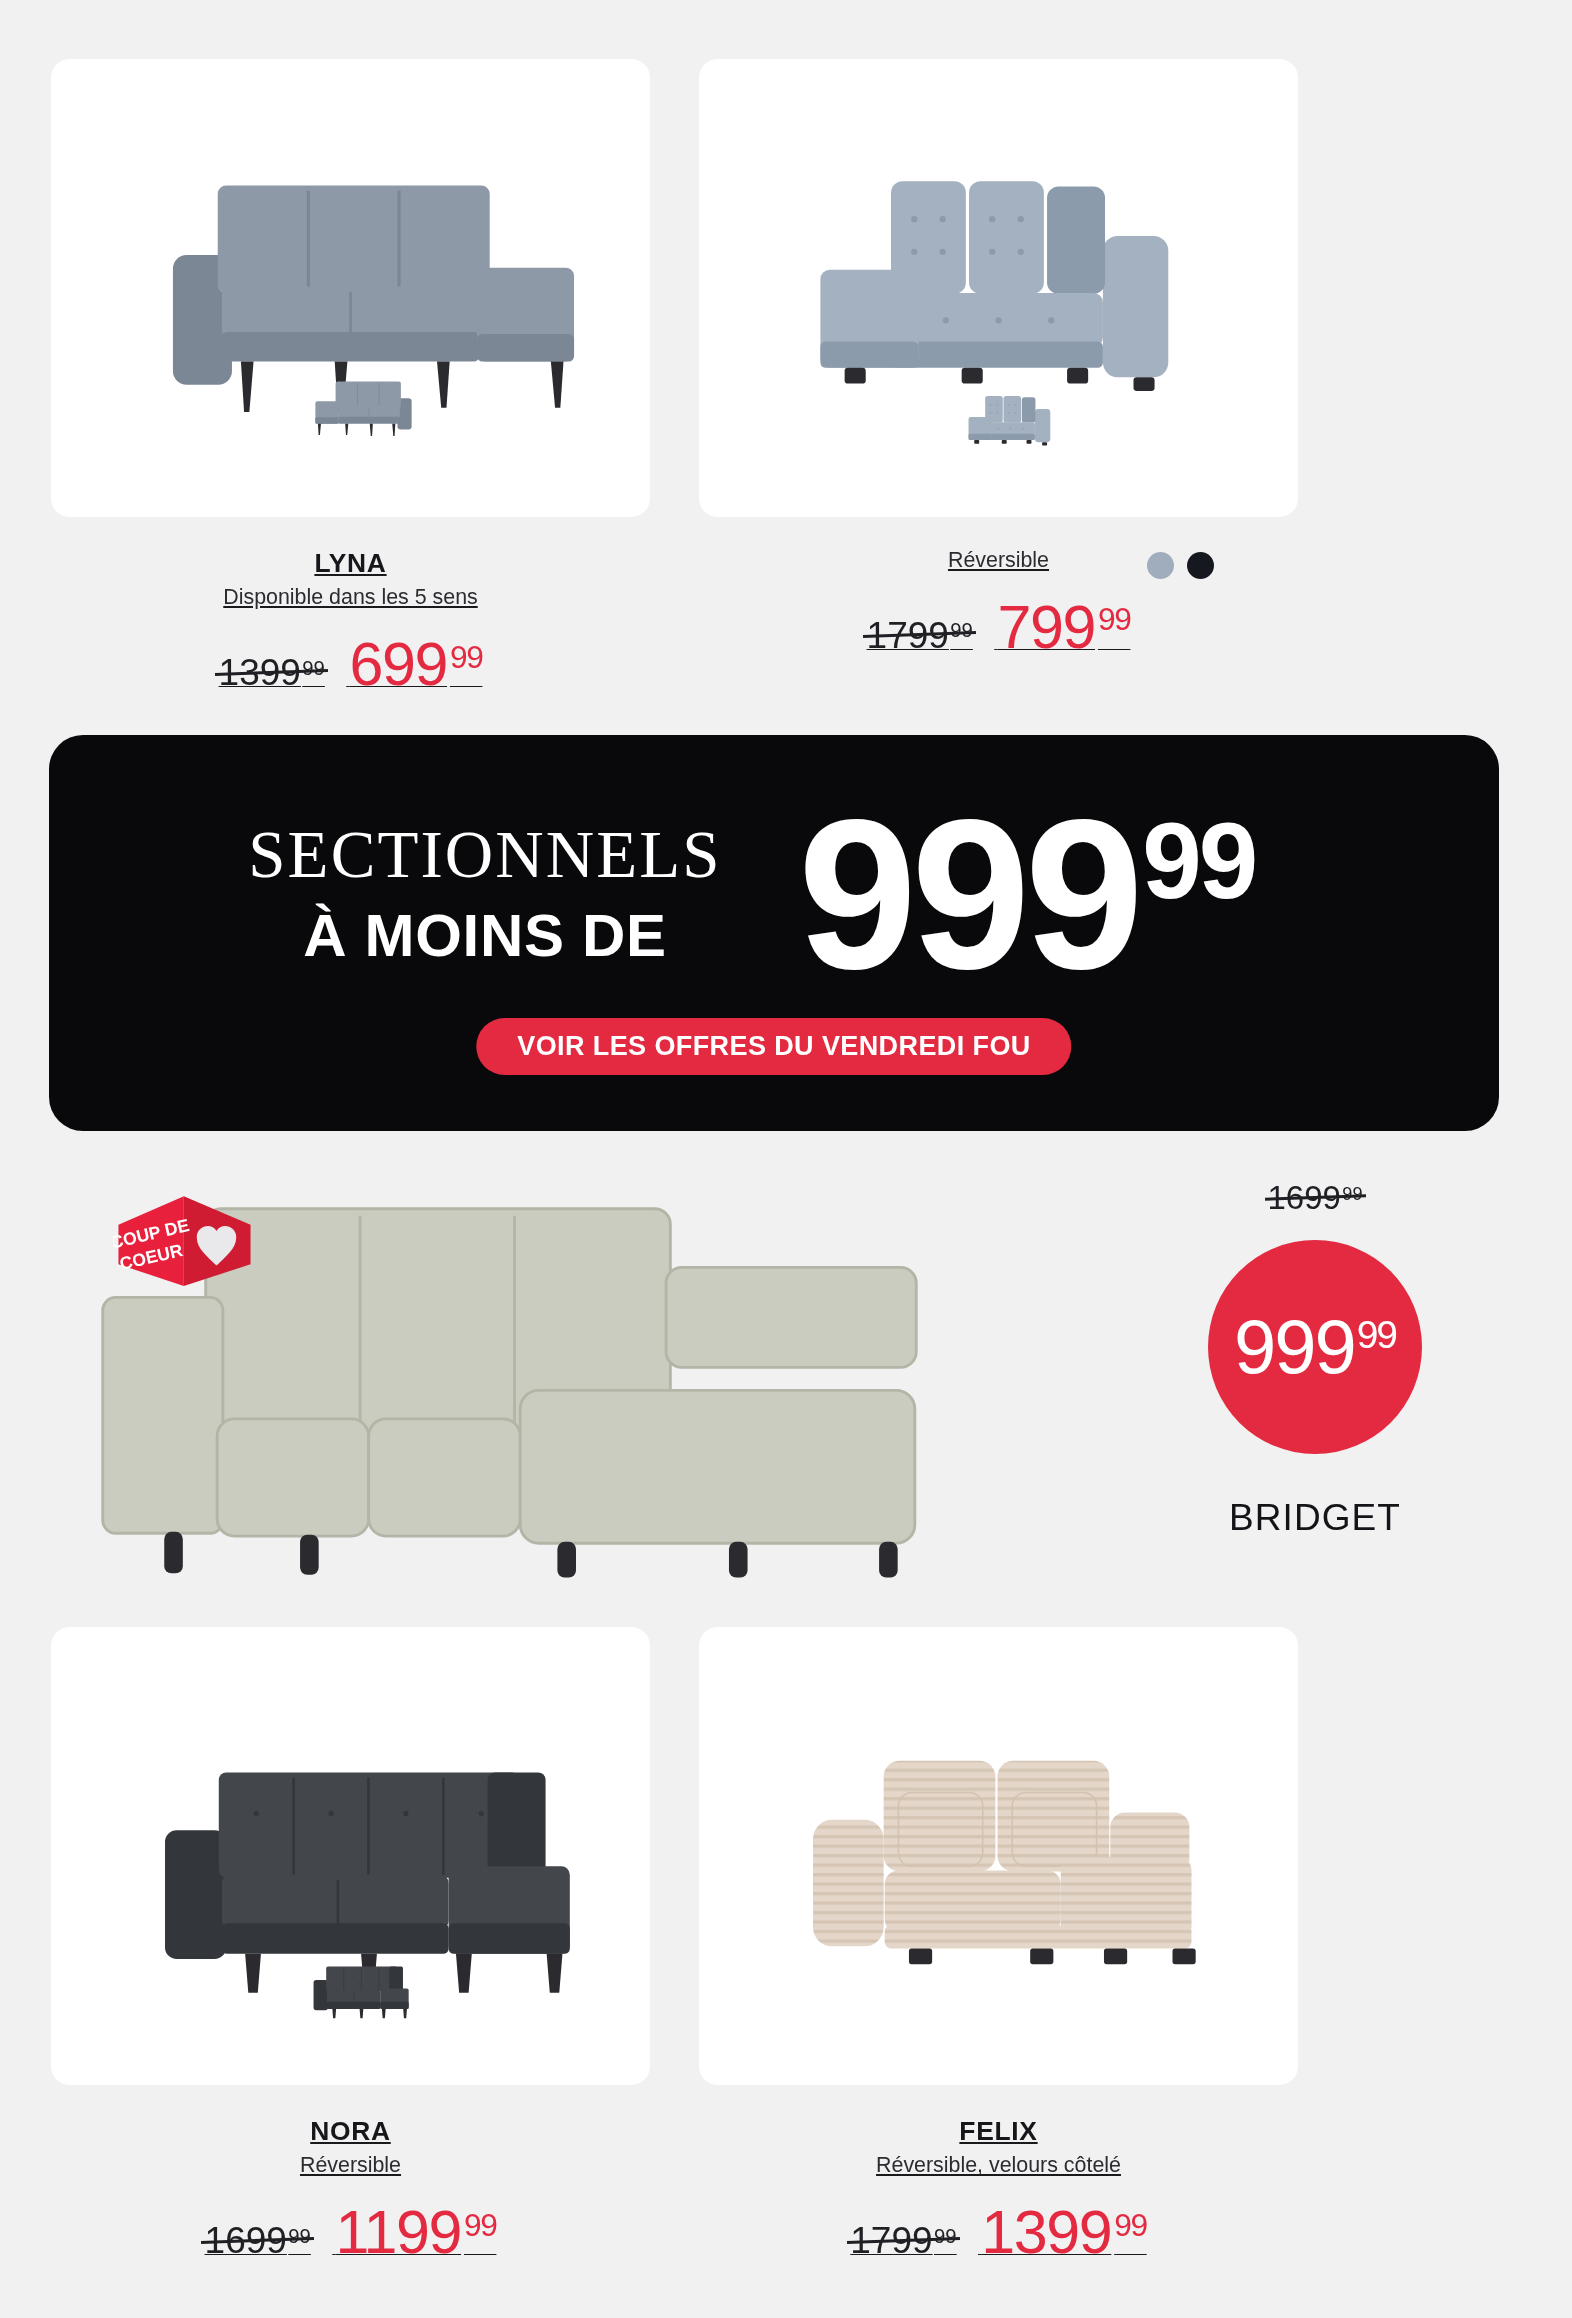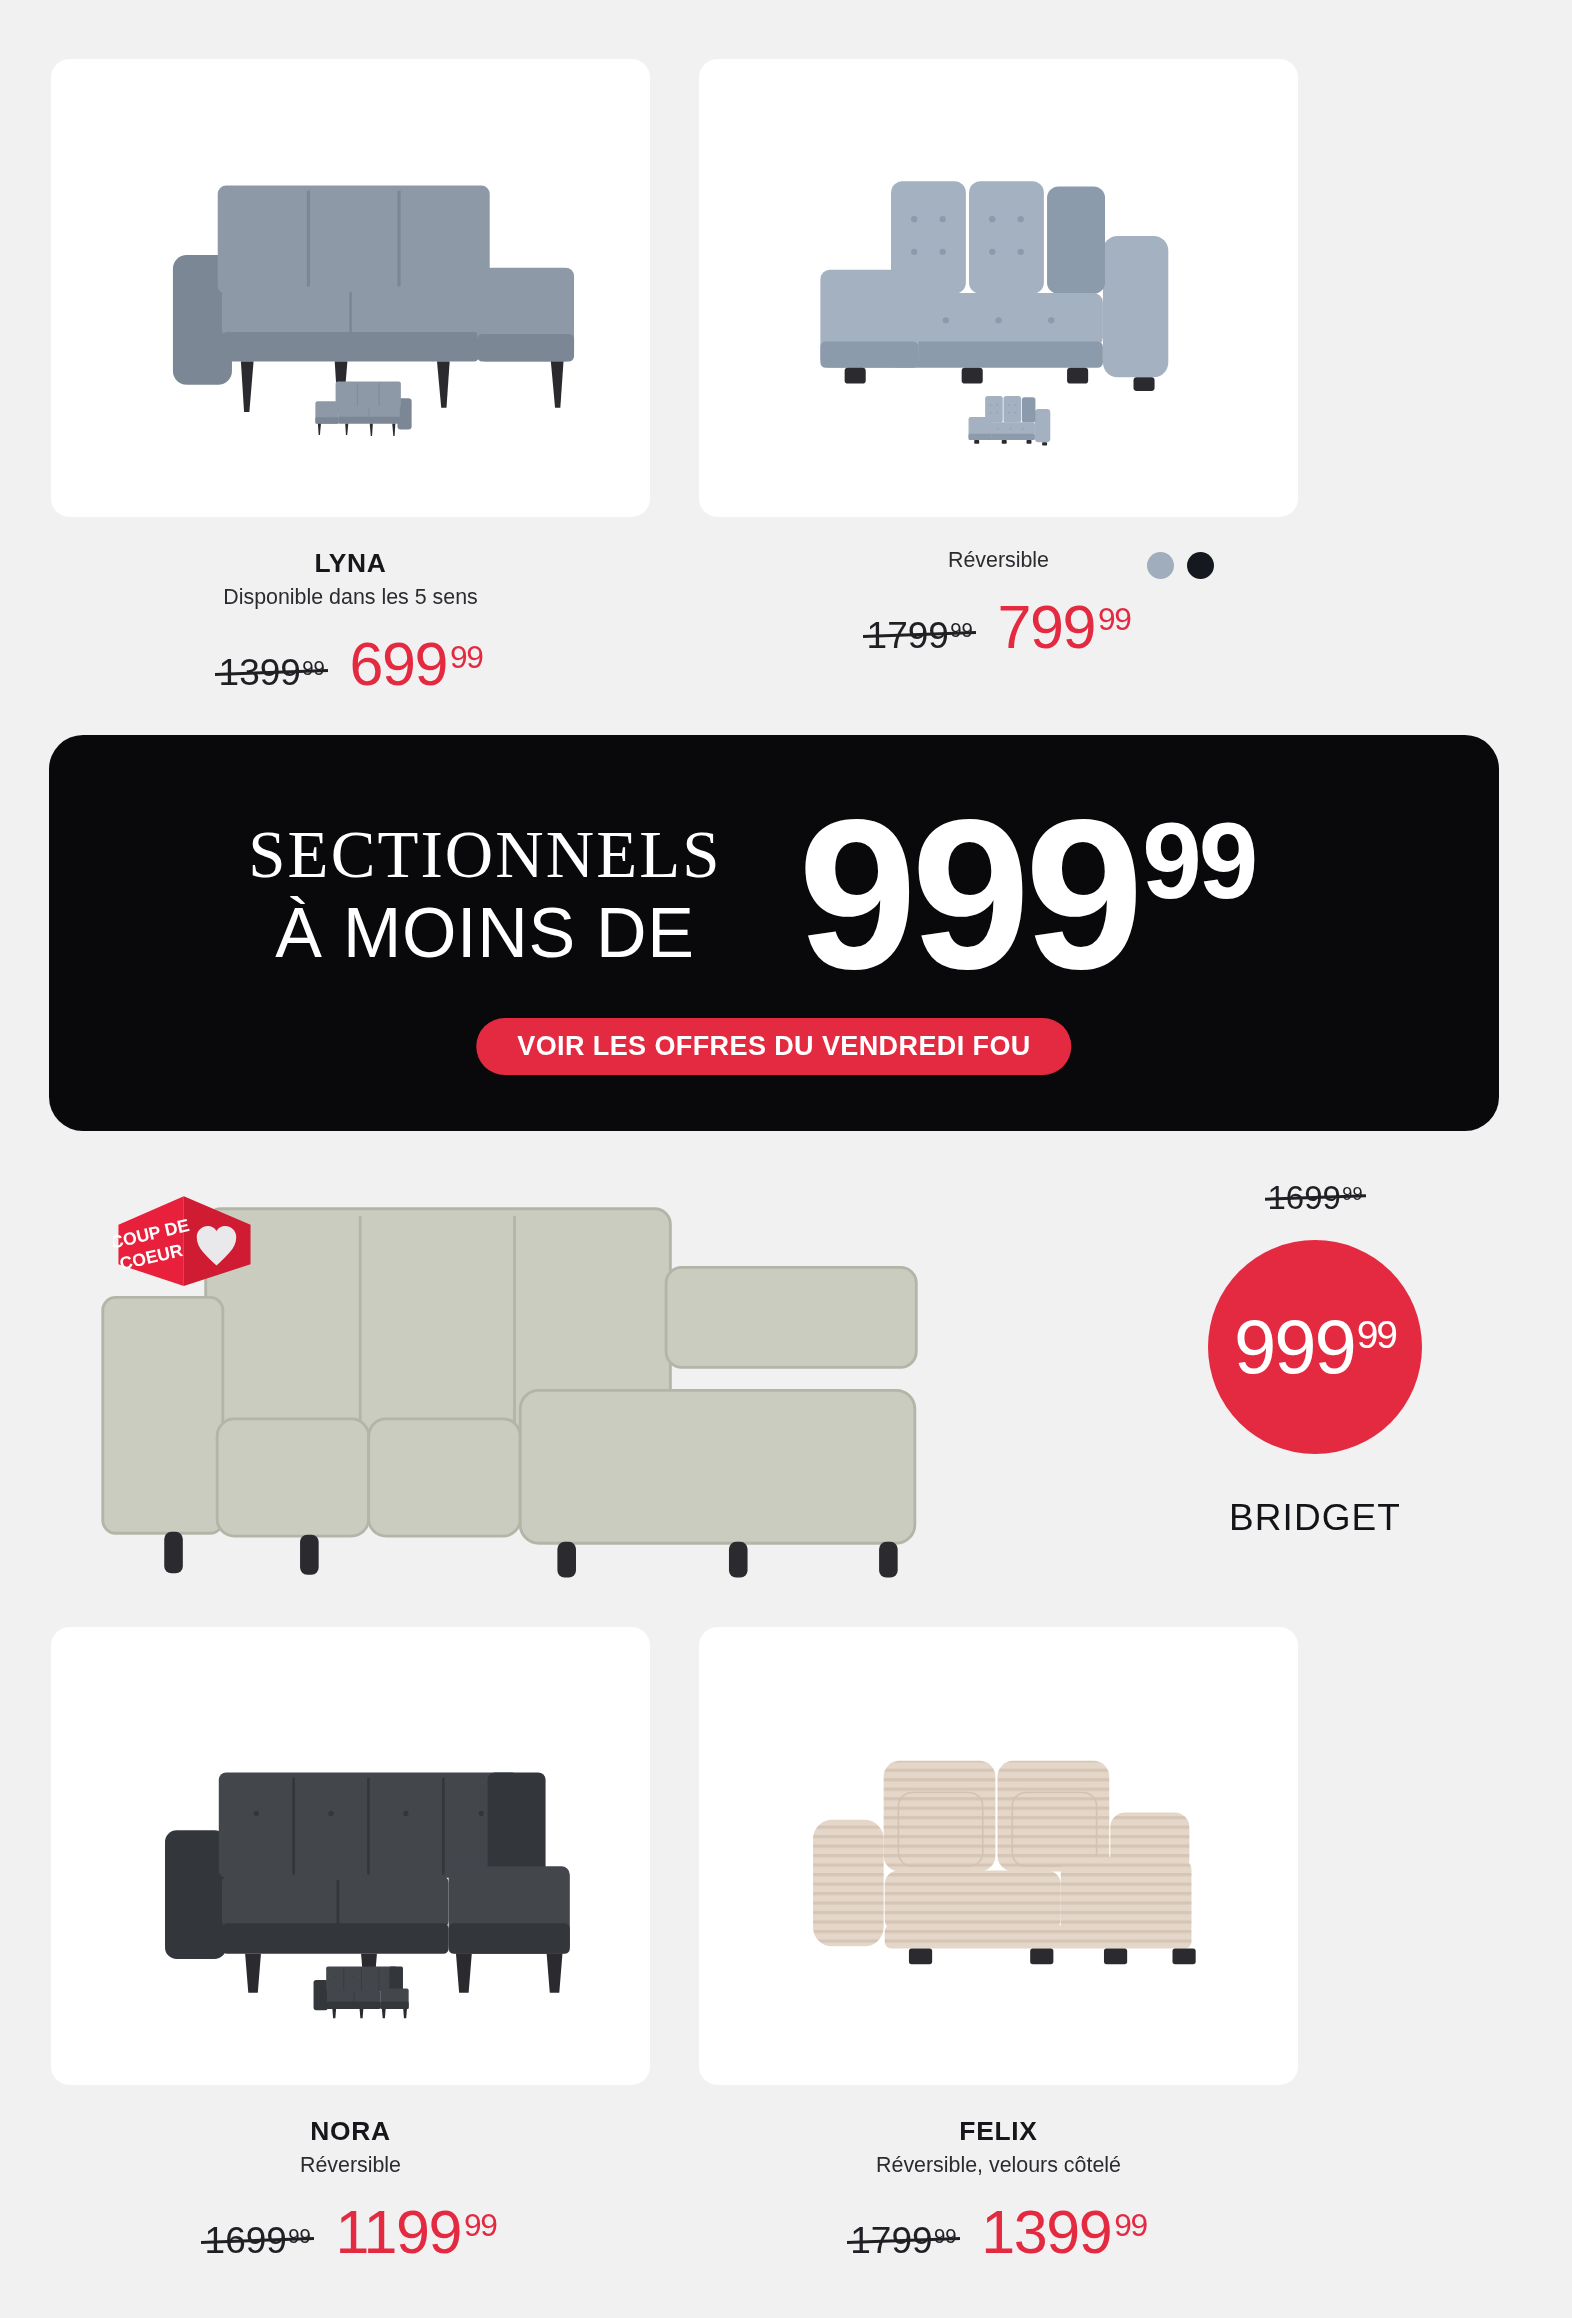--- a/index.html
+++ b/index.html
@@ -8,21 +8,21 @@
     background: var(--page_bg, #f1f1f2);
     font-family: "Liberation Sans", sans-serif;
     color: var(--text_dark, #1a1a1d);
   }
   .page { position: relative; width: 1572px; height: 2319px; overflow: hidden; }
 
   
   .row { position: absolute; left: 51px; width: 1454px; display: flex; gap: 49px; }
   .row.top { top: 59px; }
   .row.bottom { top: 1627px; }
-  .product-col { width: 599px; position: relative; }
+  .product-col { width: 599px; position: relative; text-decoration: underline; }
   .card {
     height: 458px; background: var(--card_bg, #fff);
     border-radius: 18.6px;
     display: flex; align-items: center; justify-content: center;
   }
   .card svg.sofa { width: 88%; height: auto; display: block; }
 
   .p-info { position: relative; text-align: center; margin-top: 31px; }
   .p-name { font-size: 26.4px; font-weight: bold; letter-spacing: 0.7px; color: #17171b; }
   .p-sub  { font-size: 21.4px; margin-top: 6.4px; color: #2b2b30; }
@@ -45,21 +45,21 @@
   .dot-gray  { background: var(--swatch_gray, #9fadbd); }
   .dot-black { background: var(--swatch_black, #15191f); }
 
   
   .banner {
     position: absolute; left: 49px; top: 735px; width: 1450px; height: 396px;
     background: var(--banner_bg, #09090b); border-radius: 34px; color: #fff;
   }
   .banner-text { position: absolute; left: 100px; top: 83px; width: 672px; text-align: center; line-height: 1.08; }
   .banner-line1 { font-size: 67px; font-weight: normal; letter-spacing: 2.1px; font-family: Liberation Serif, serif; }
-  .banner-line2 { font-size: 70px; font-weight: normal; letter-spacing: 0.7px; margin-top: 6px; }
+  .banner-line2 { font-size: 60px; font-weight: bold; letter-spacing: 0.7px; margin-top: 14px; }
   .banner-price {
     position: absolute; left: 749px; top: 63px;
     display: flex; align-items: flex-start;
     font-size: 214px; font-weight: bold; line-height: 0.9; letter-spacing: -5.7px;
   }
   .banner-price sup { font-size: 107px; line-height: 1; margin-top: 10px; margin-left: 4.3px; letter-spacing: -2.9px; }
   .cta {
     position: absolute; left: 50%; bottom: 56px; transform: translateX(-50%);
     height: 57px; line-height: 57px; padding: 0 41px;
     background: var(--accent, #e42a40); color: #fff;

